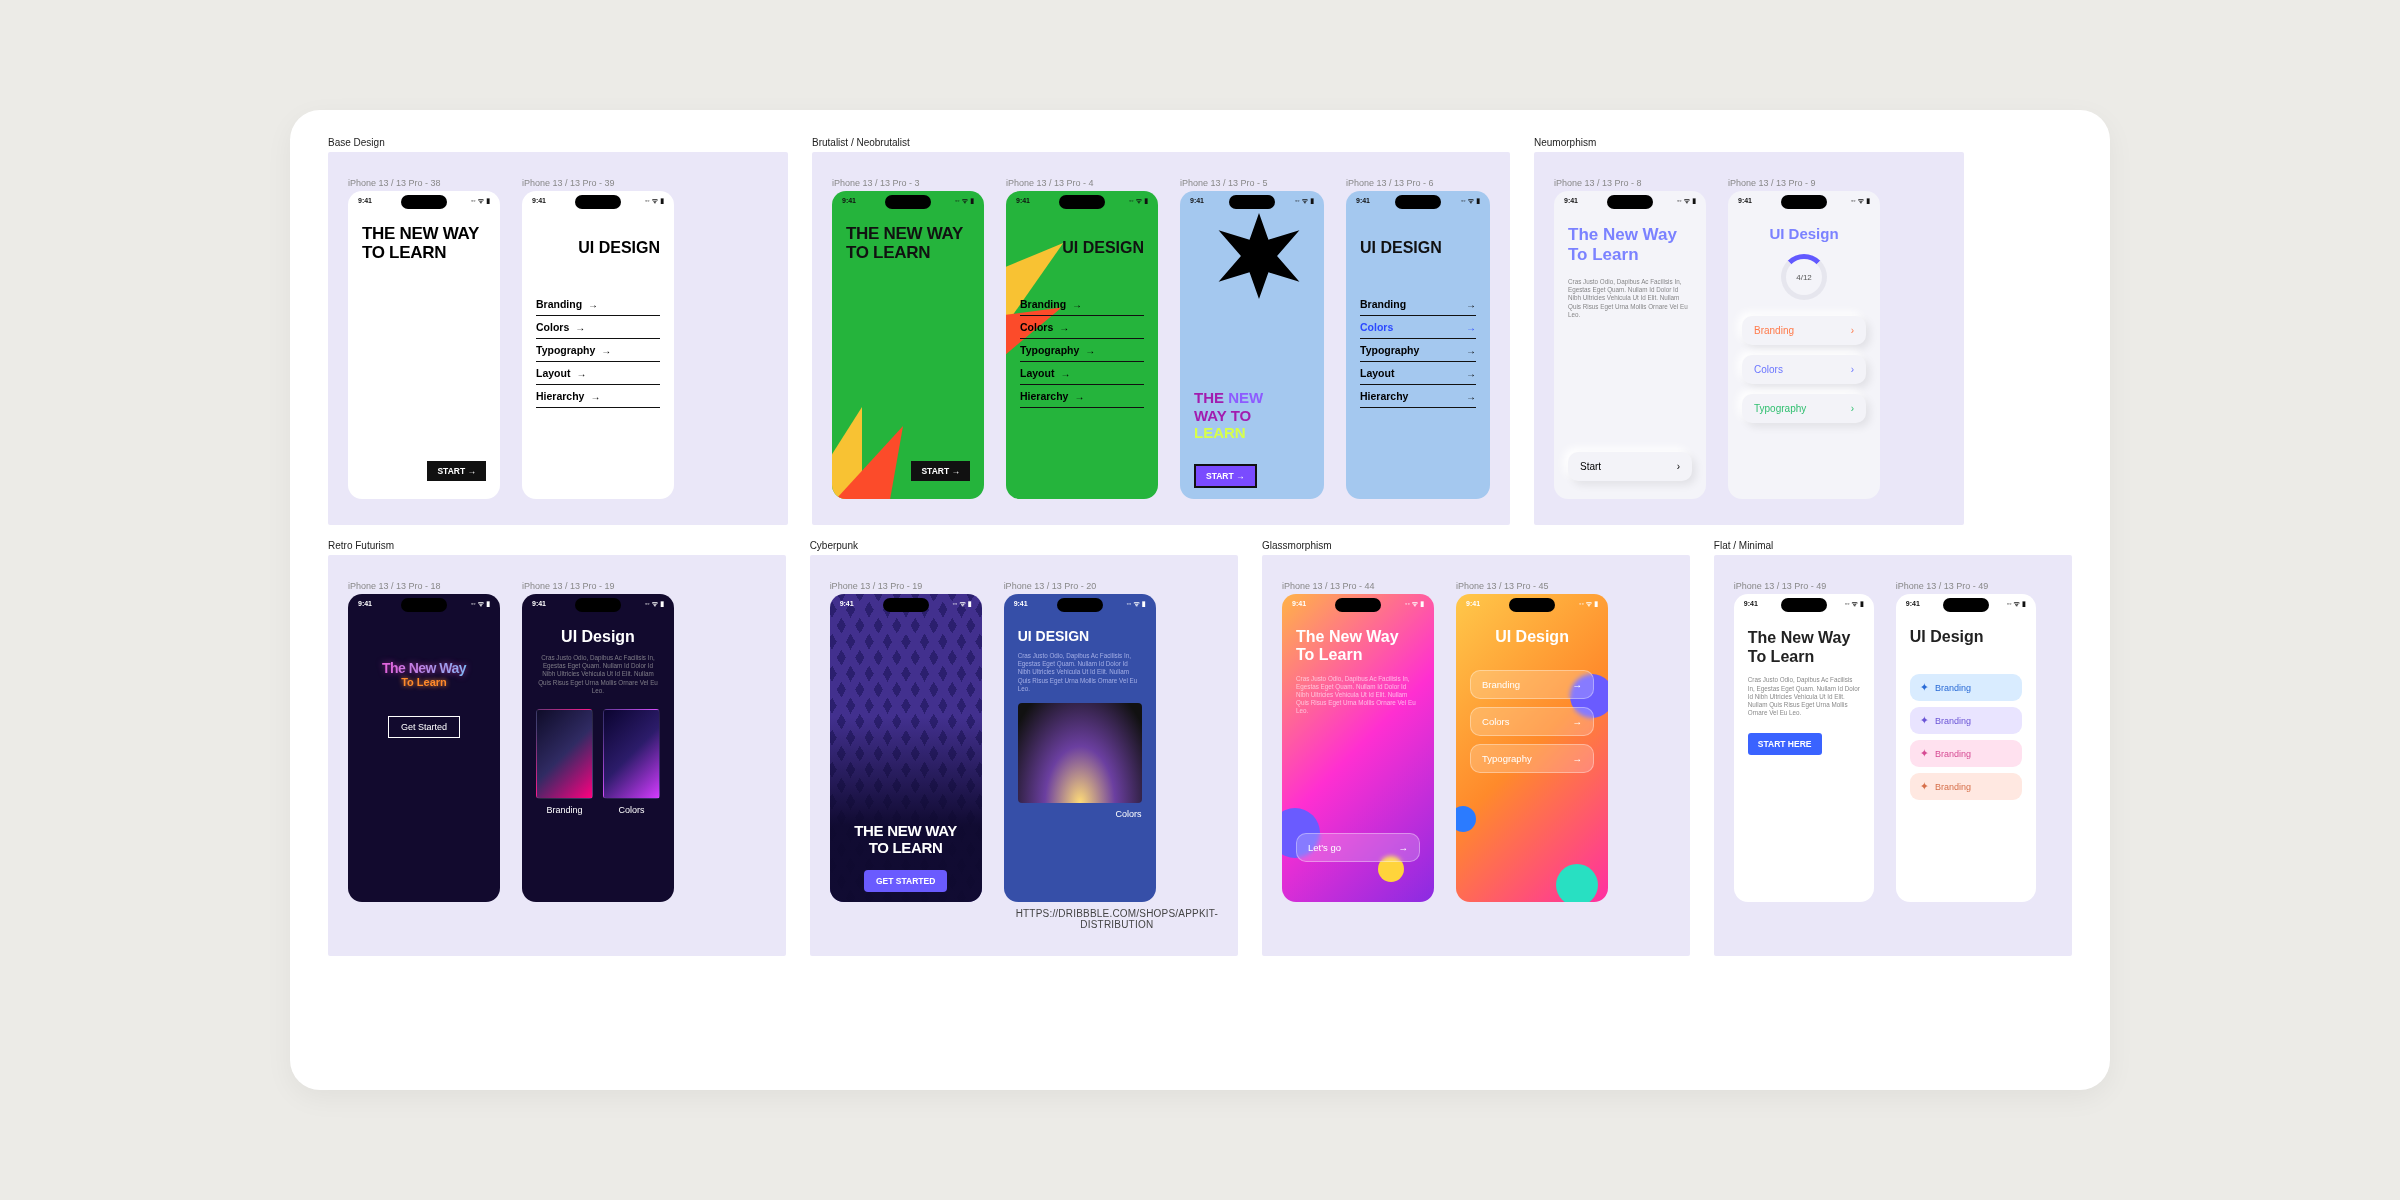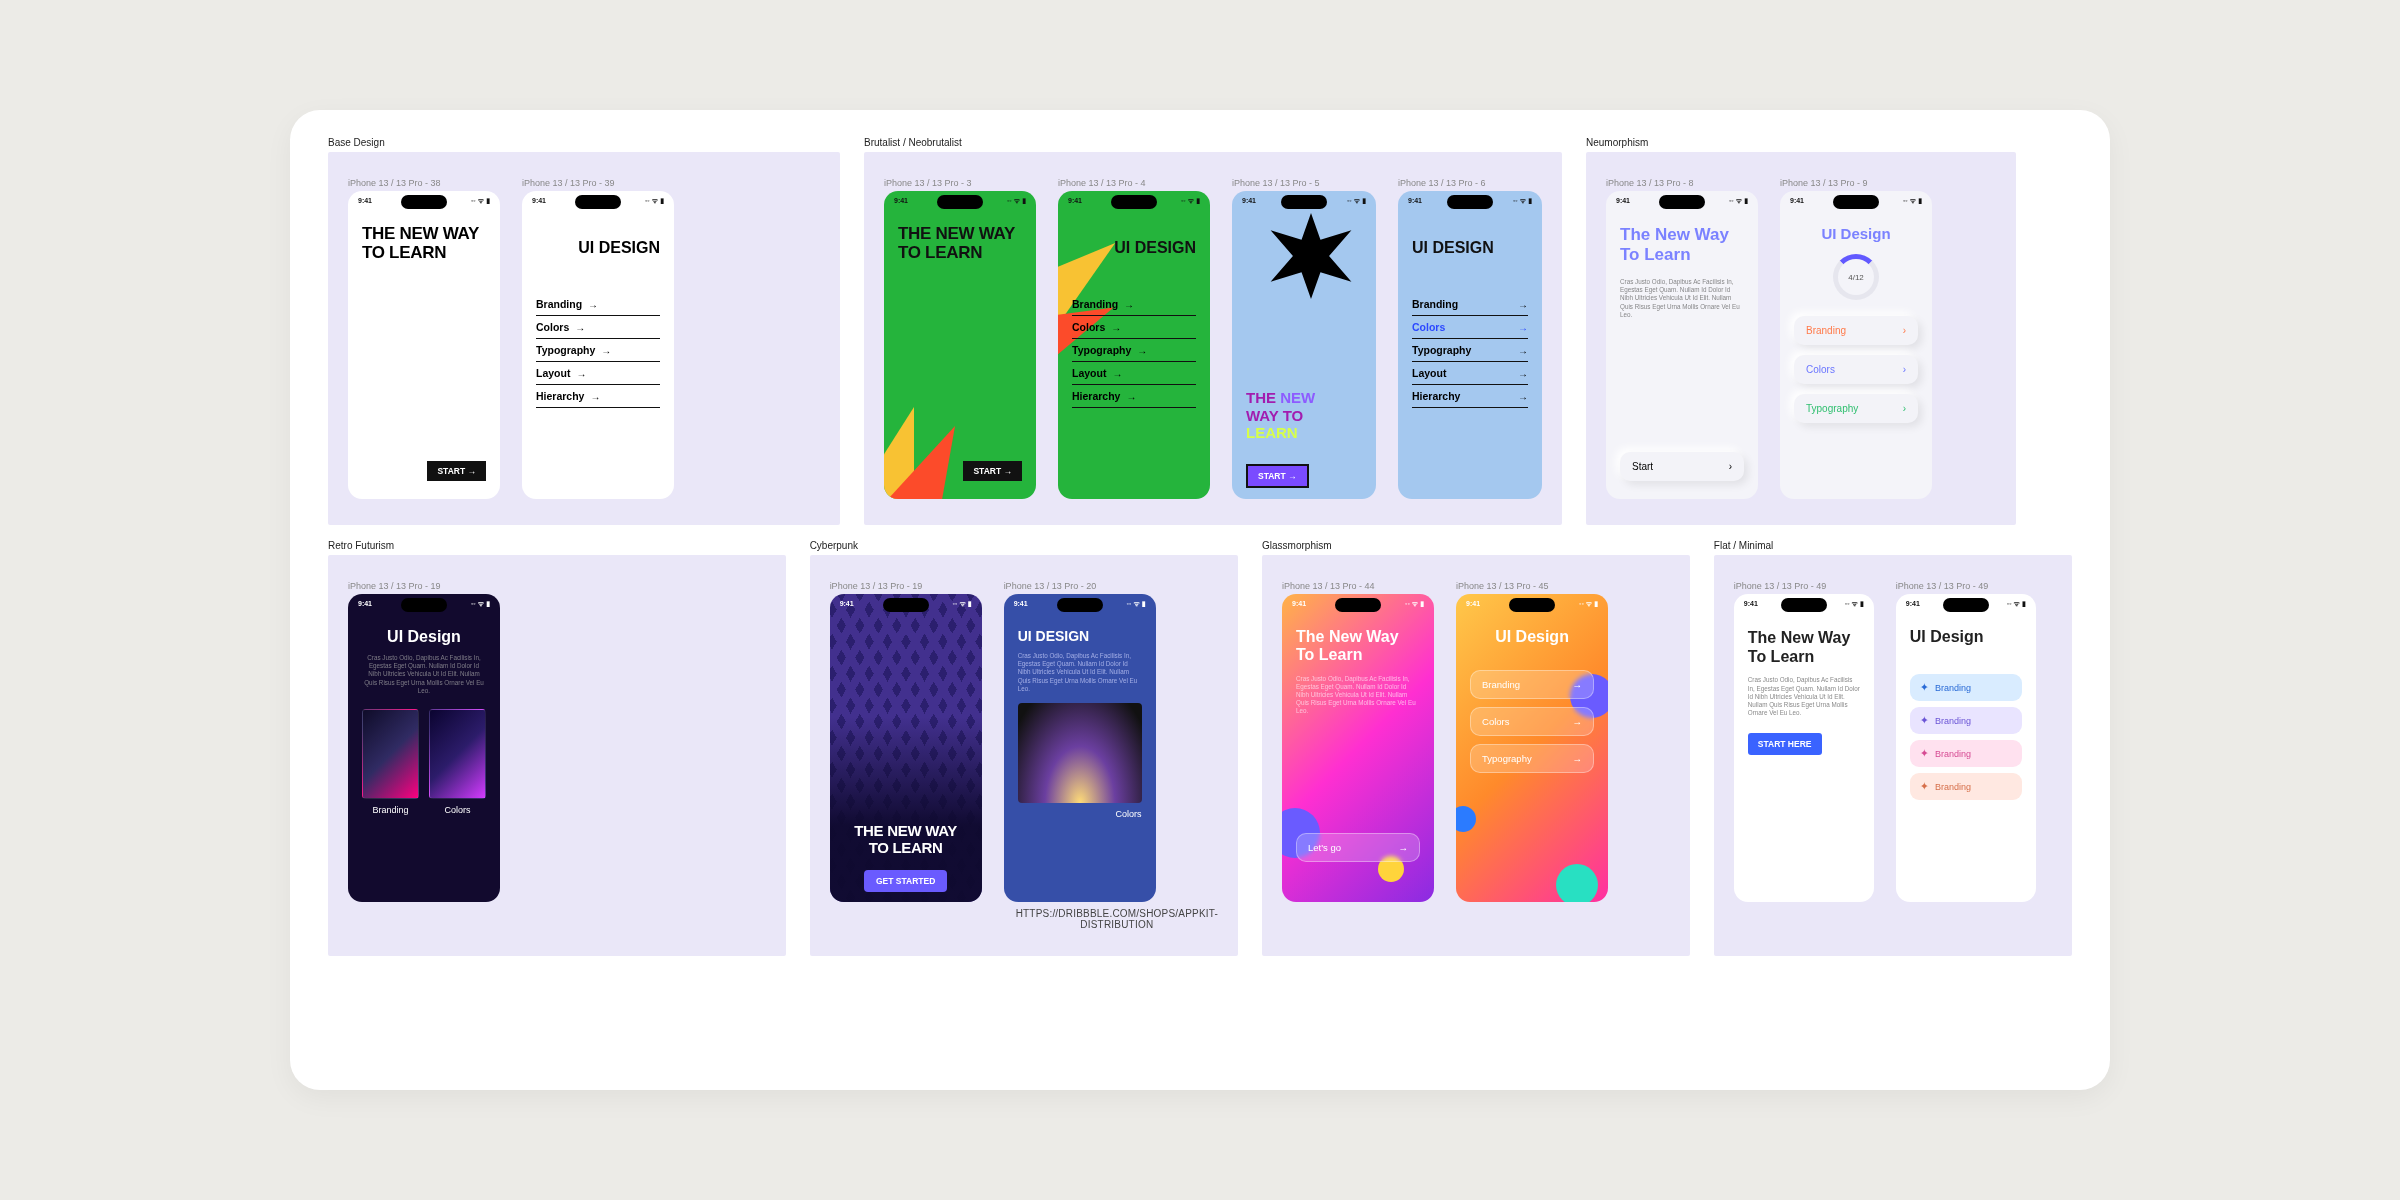--- a/index.html
+++ b/index.html
@@ -128,21 +128,21 @@
   }
   .credit { font-size: 10px; text-align: center; color: #444; margin-top: 6px; letter-spacing: .2px; margin-left: 12px; }
 </style>
 </head>
 <body>
 
 <div class="card">
 
   <div class="row">
 
-    <div class="section" style="width:512px">
+    <div class="section" style="width:460px">
       <div class="sec-label">Base Design</div>
       <div class="frames">
 
         <div class="frame-wrap">
           <div class="frame-label">iPhone 13 / 13 Pro - 38</div>
           <div class="phone">
               <div class="notch"></div>
             <div class="statusbar dark">
                 <span>9:41</span>
                 <span>◦◦ ᯤ ▮</span>
@@ -365,20 +365,37 @@
         </div>
       </div>
     </div>
   </div>
 
   <div class="row">
 
     <div class="section" style="width:460px">
       <div class="sec-label">Retro Futurism</div>
       <div class="frames">
+        <div class="frame-wrap">
+          <div class="frame-label">iPhone 13 / 13 Pro - 18</div>
+          <div class="phone" style="background:#120a2e">
+              <div class="notch"></div>
+            <div class="statusbar light">
+                <span>9:41</span>
+                <span>◦◦ ᯤ ▮</span>
+              </div>
+            <div class="inner" style="text-align:center">
+              <div style="margin-top:38px">
+                <div class="retro-title">The New Way</div>
+                <div style="color:#ff8a2b;font-size:11px;font-weight:700;text-shadow:0 0 5px #ff8a2b">To Learn</div>
+              </div>
+              <div style="margin-top:28px"><span class="btn-outl">Get Started</span></div>
+            </div>
+          </div>
+        </div>
         <div class="frame-wrap">
           <div class="frame-label">iPhone 13 / 13 Pro - 19</div>
           <div class="phone" style="background:#120a2e">
               <div class="notch"></div>
             <div class="statusbar light">
                 <span>9:41</span>
                 <span>◦◦ ᯤ ▮</span>
               </div>
             <div class="inner">
               <div style="color:#fff;font-size:16px;font-weight:700;text-align:center;margin-top:6px">UI Design</div>

